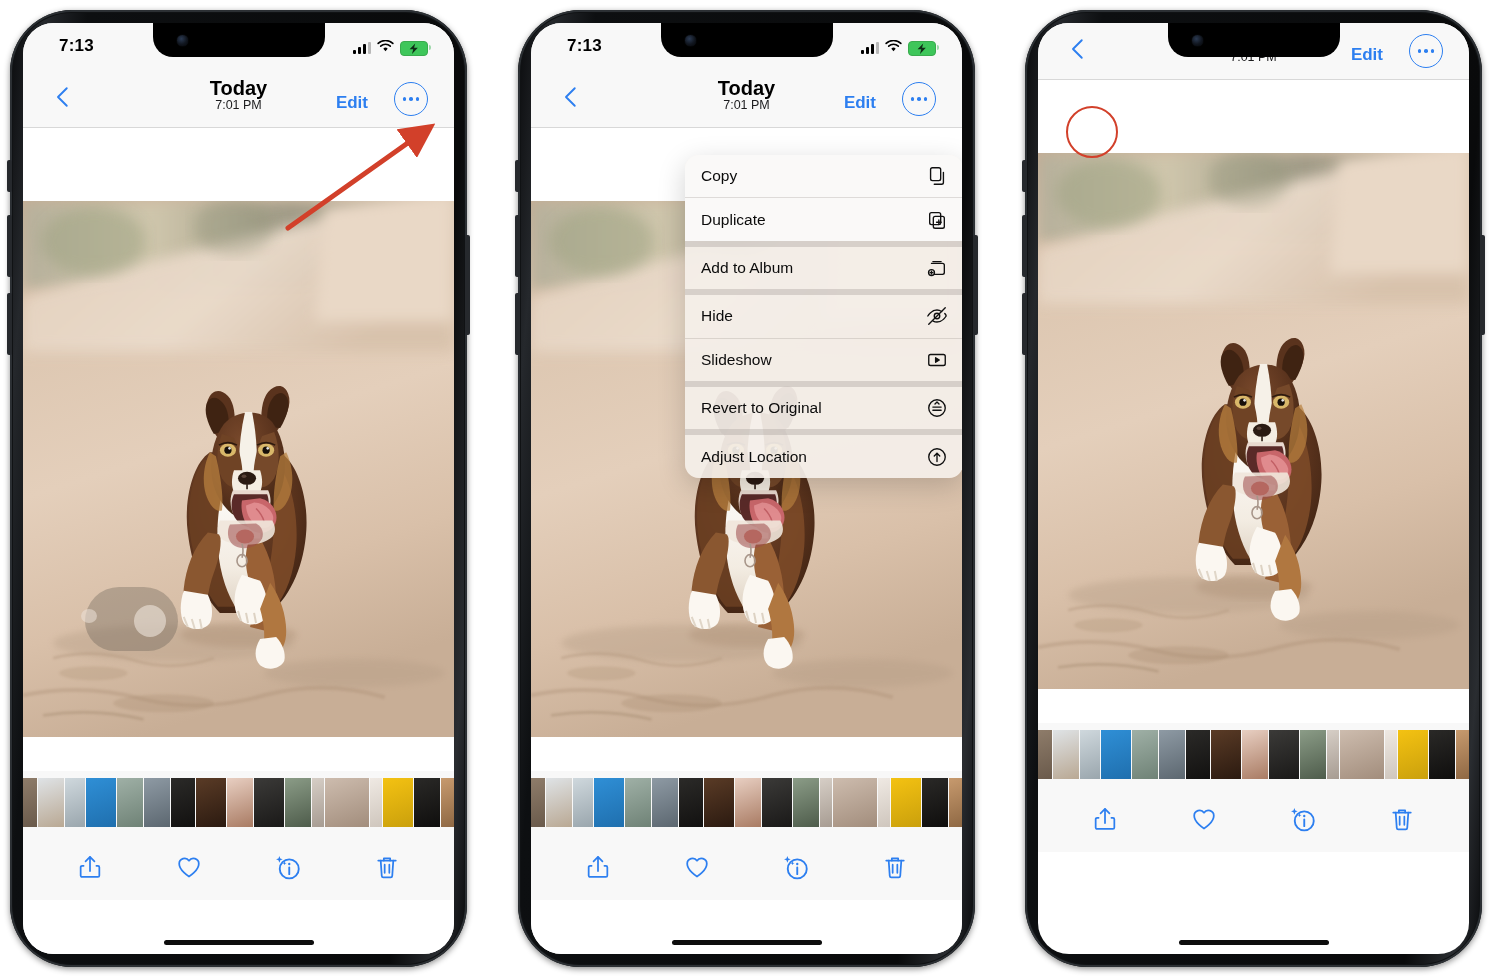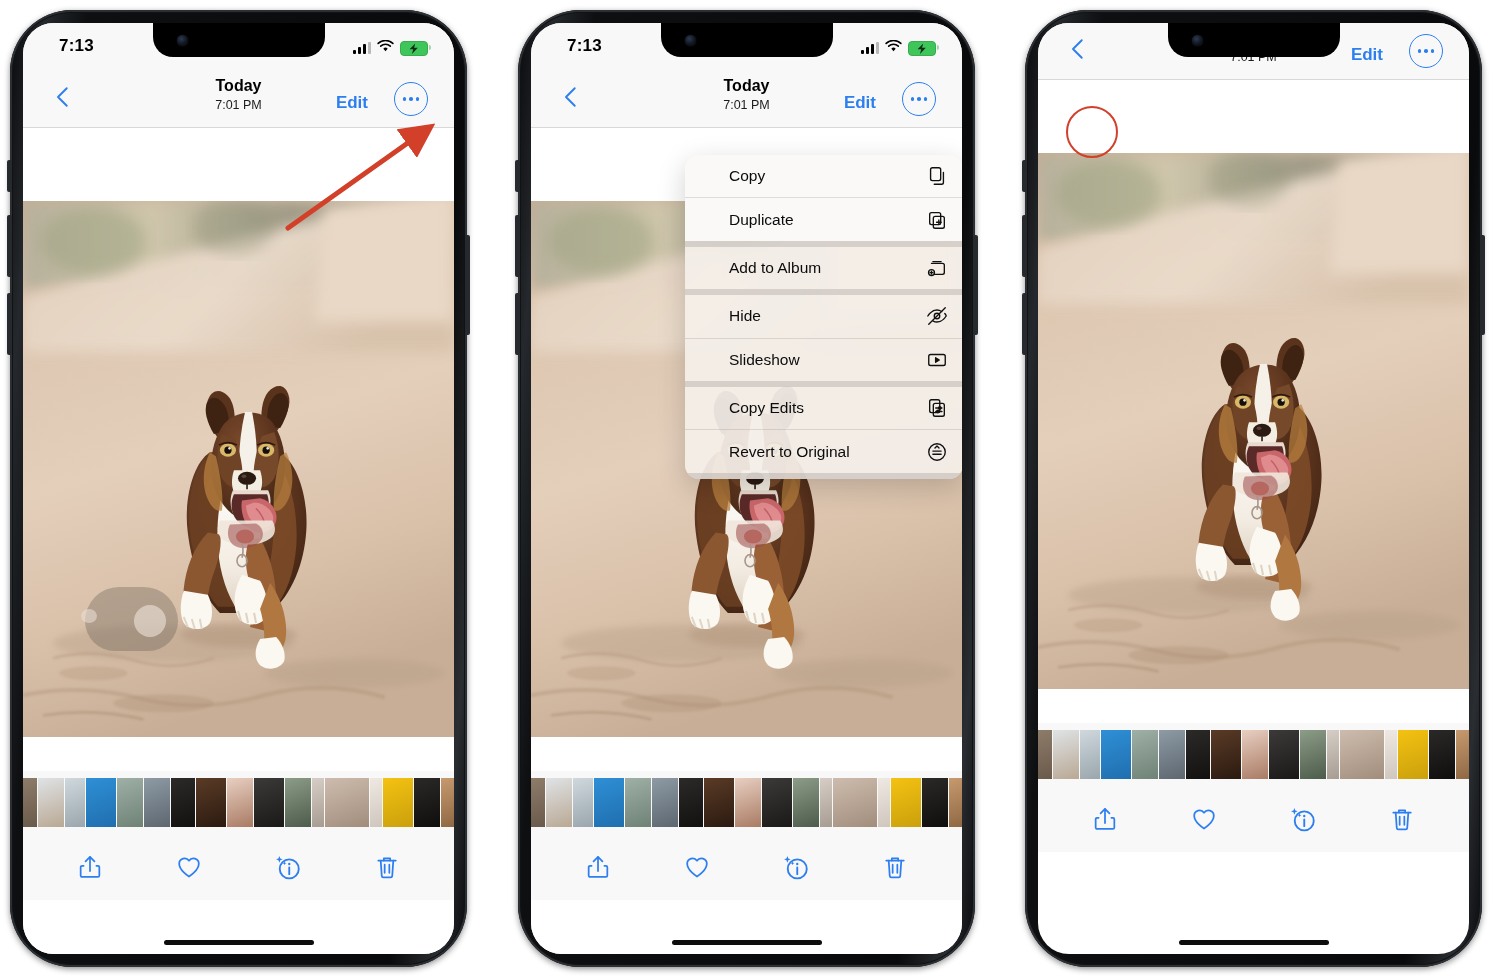--- a/index.html
+++ b/index.html
@@ -52,21 +52,21 @@
         border-radius:4px;background:#3ec65a;}
   .batt:after{content:"";position:absolute;right:-4px;top:3.5px;width:2px;height:5px;
         background:#9fd9ab;border-radius:0 2px 2px 0;}
 
   
   .navbar{position:relative;height:56px;background:#f8f8f8;
           border-bottom:1px solid #d8d8d8;z-index:12;}
   .nav-back{position:absolute;left:24px;top:12px;width:32px;height:32px;
             display:flex;align-items:center;justify-content:center;cursor:pointer;}
   .nav-title{position:absolute;left:0;right:0;top:6px;text-align:center;
-             font-size:16px;font-weight:600;color:#000;}
+             font-size:20px;font-weight:600;color:#000;}
   .nav-sub{position:absolute;left:0;right:0;top:27px;text-align:center;
            font-size:12.5px;color:#1c1c1e;}
   .nav-edit{position:absolute;right:86px;top:22px;font-size:17px;color:#2d7ff0;cursor:pointer;font-weight:bold;}
   .nav-more{position:absolute;right:26px;top:11px;width:32px;height:32px;border-radius:50%;
             border:1.6px solid #2d7ff0;display:flex;align-items:center;justify-content:center;
             gap:3px;cursor:pointer;}
   .nav-more span{width:3.5px;height:3.5px;border-radius:50%;background:#2d7ff0;display:block;}
 
   
   .content{position:relative;background:#fff;height:calc(100% - 104px);}
@@ -100,21 +100,21 @@
 
   
   .ctxmenu{position:absolute;left:154px;top:132px;width:278px;border-radius:14px;
            overflow:hidden;z-index:40;
            background:rgba(244,239,234,.93);
            box-shadow:0 8px 28px rgba(0,0,0,.18);}
   .ctxgroup + .ctxgroup{border-top:6px solid rgba(175,168,162,.42);}
   .ctxitem{position:relative;height:42.4px;display:flex;align-items:center;
            justify-content:space-between;padding:0 14px 0 16px;cursor:pointer;}
   .ctxitem + .ctxitem{border-top:1px solid rgba(150,143,137,.28);gap:33px;}
-  .ctxitem .lbl{font-size:15.5px;color:#0b0b0b;margin-left:28px;}
+  .ctxitem .lbl{font-size:15.5px;color:#0b0b0b;}
   .ctxitem .ic{width:24px;height:24px;display:flex;align-items:center;justify-content:center;}
   .ctxitem.opaque{background:rgba(250,249,248,.99);}
 
   
   .ring{position:absolute;border:2.6px solid #D2402A;border-radius:999px;
         z-index:60;pointer-events:none;}
   .arrow{position:absolute;z-index:60;pointer-events:none;}
 </style>
 </head>
 <body>
@@ -647,43 +647,41 @@
             <span class="ic">
                 <svg width="22" height="22" viewBox="0 0 24 24" fill="none" stroke="#111" stroke-width="1.5" stroke-linecap="round" stroke-linejoin="round">
                   <rect x="3" y="6" width="18" height="12" rx="2"></rect>
                   <path d="M10.5 9.5l4 2.5-4 2.5z" fill="#111"></path>
                 </svg>
               </span>
           </div>
           </div>
           <div class="ctxgroup">
             <div class="ctxitem">
-            <span class="lbl">Copy Edits</span>
-            <span class="ic">
-                <svg width="22" height="22" viewBox="0 0 24 24" fill="none" stroke="#111" stroke-width="1.5" stroke-linecap="round" stroke-linejoin="round">
-                  <rect x="4" y="3" width="11" height="14" rx="2"></rect>
-                  <rect x="8" y="7" width="12" height="14" rx="2"></rect>
-                  <path d="M10.6 12h6.8M10.6 15.8h6.8"></path>
-                  <circle cx="15" cy="12" r="1.3" fill="#111"></circle>
-                  <circle cx="13" cy="15.8" r="1.3" fill="#111"></circle>
-                </svg>
-              </span>
-          </div>
-            <div class="ctxitem">
             <span class="lbl">Revert to Original</span>
             <span class="ic">
                 <svg width="22" height="22" viewBox="0 0 24 24" fill="none" stroke="#111" stroke-width="1.5" stroke-linecap="round" stroke-linejoin="round">
                   <circle cx="12" cy="12" r="9"></circle>
                   <path d="M12 5.5l-2.2 2.2M12 5.5l2.2 2.2"></path>
                   <path d="M7.5 11h9M7.5 14.5h9"></path>
                 </svg>
               </span>
           </div>
           </div>
           <div class="ctxgroup">
+            <div class="ctxitem">
+            <span class="lbl">Adjust Location</span>
+            <span class="ic">
+                <svg width="22" height="22" viewBox="0 0 24 24" fill="none" stroke="#111" stroke-width="1.5" stroke-linecap="round" stroke-linejoin="round">
+                  <circle cx="12" cy="12" r="9"></circle>
+                  <path d="M12 17V8"></path>
+                  <path d="M9 11l3-3 3 3"></path>
+                </svg>
+              </span>
+          </div>
           </div>
         </div>
       <div class="notch">
 
         <span class="cam"></span>
       </div>
       <div class="homebar"></div>
 
     </div>
   </div>

